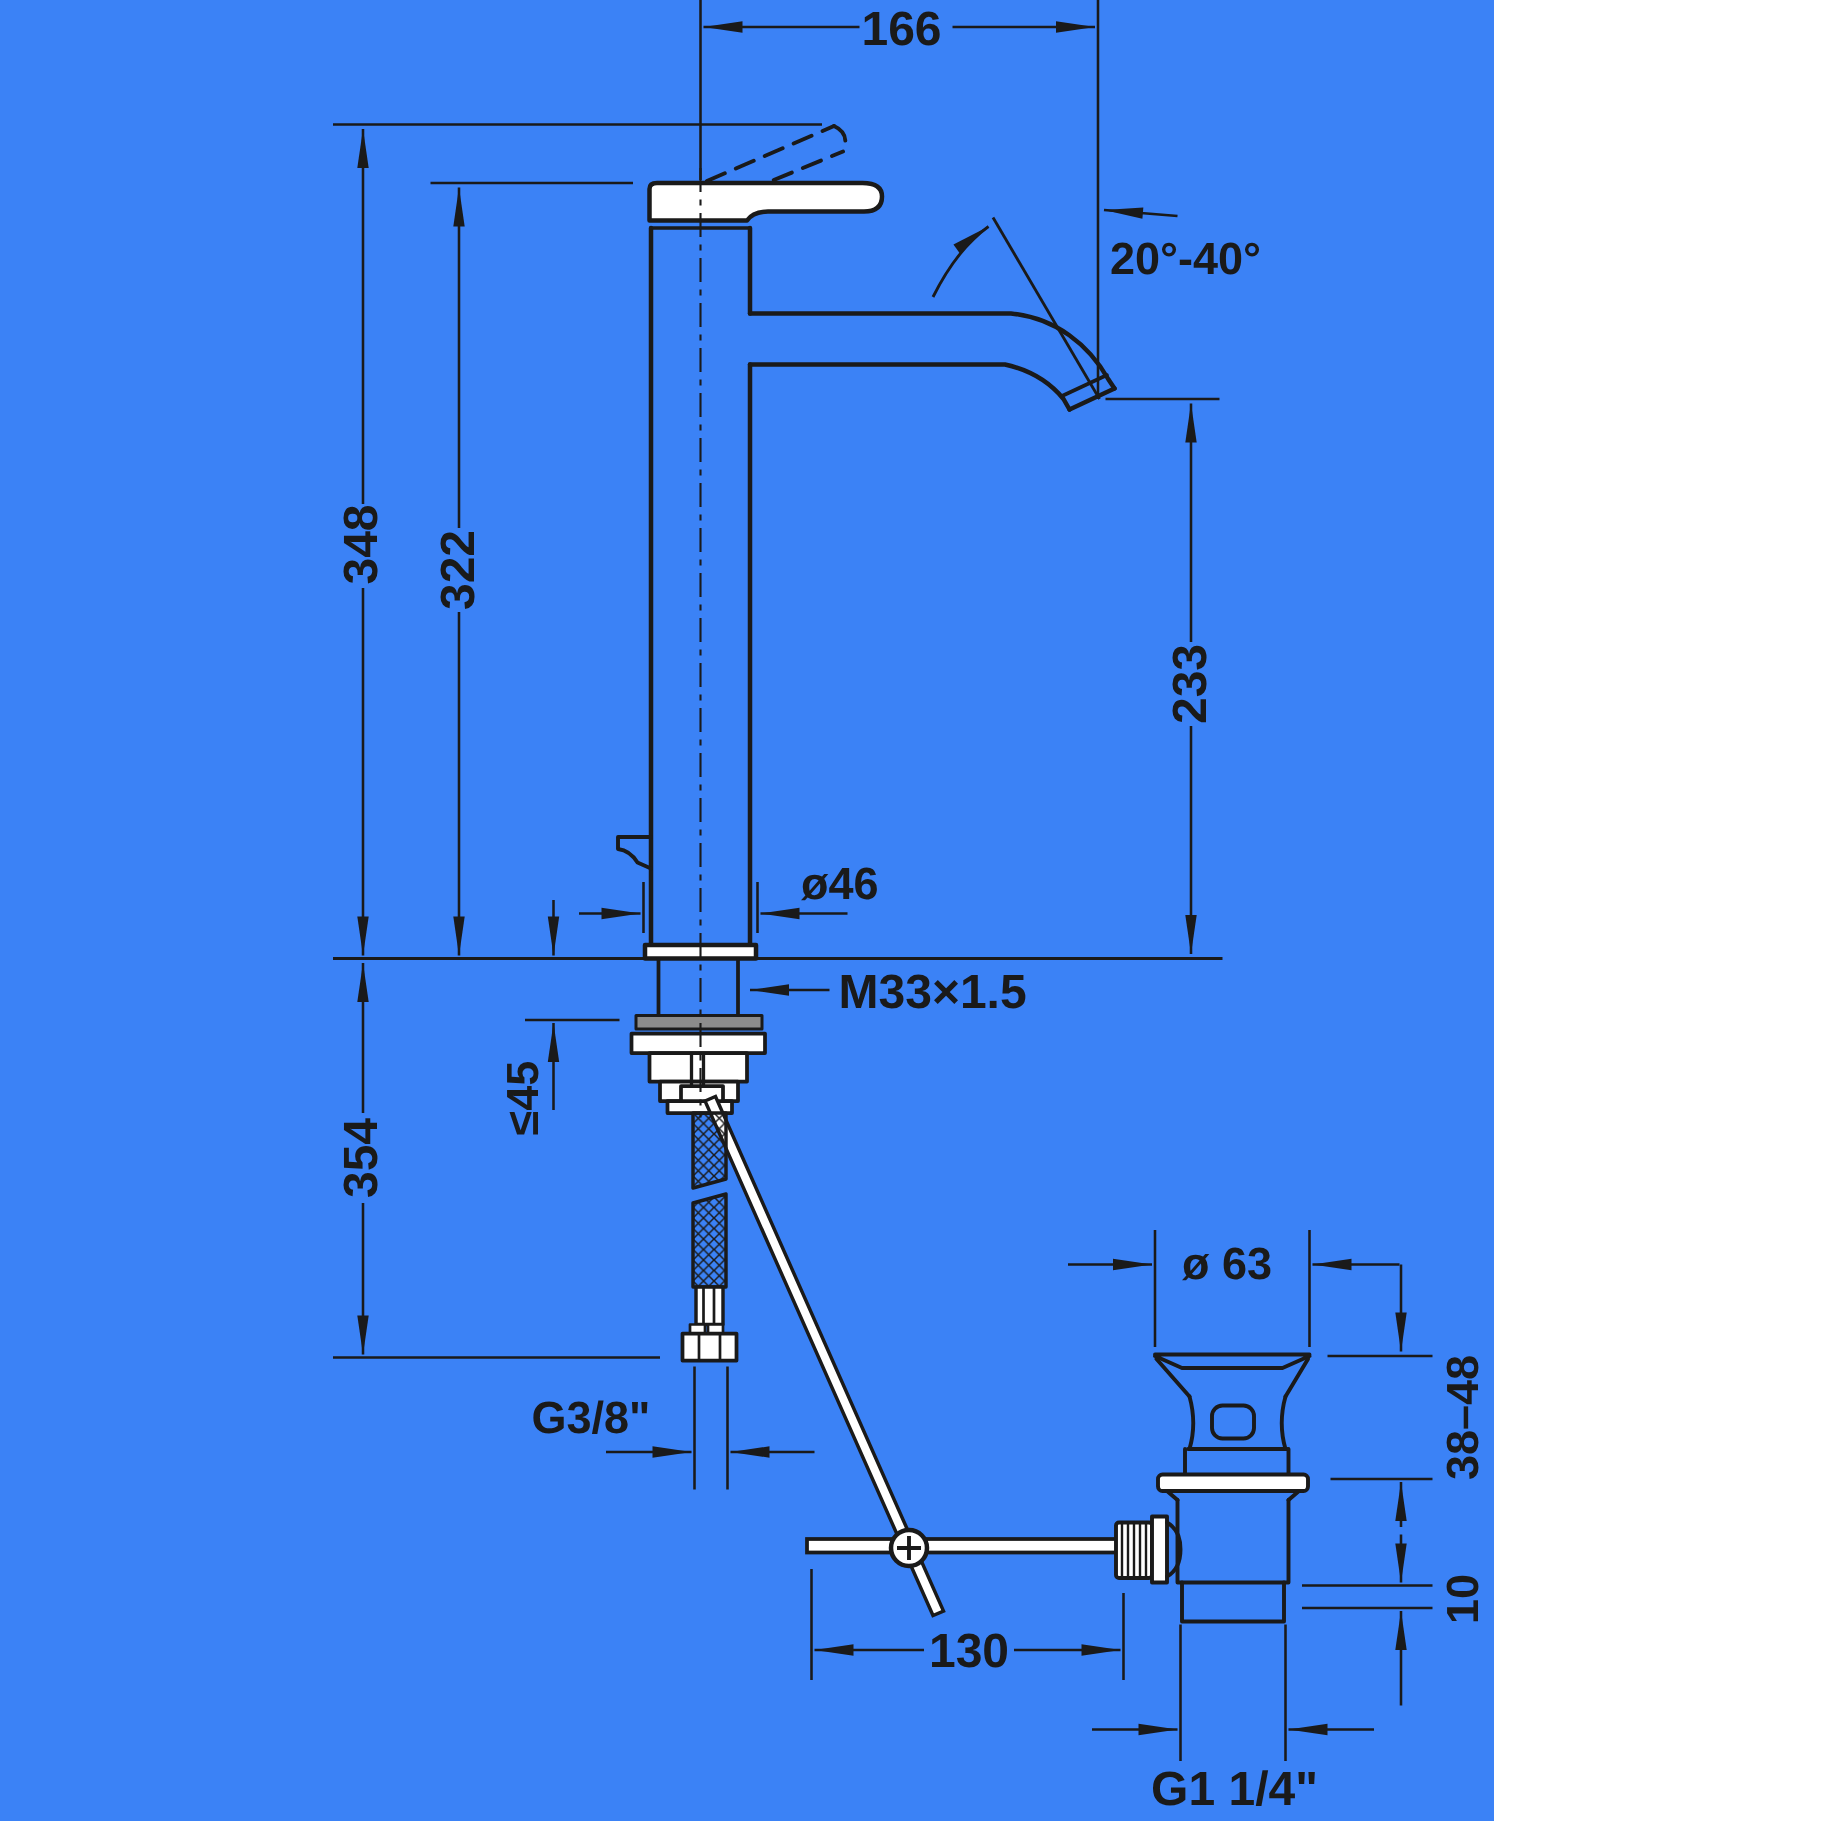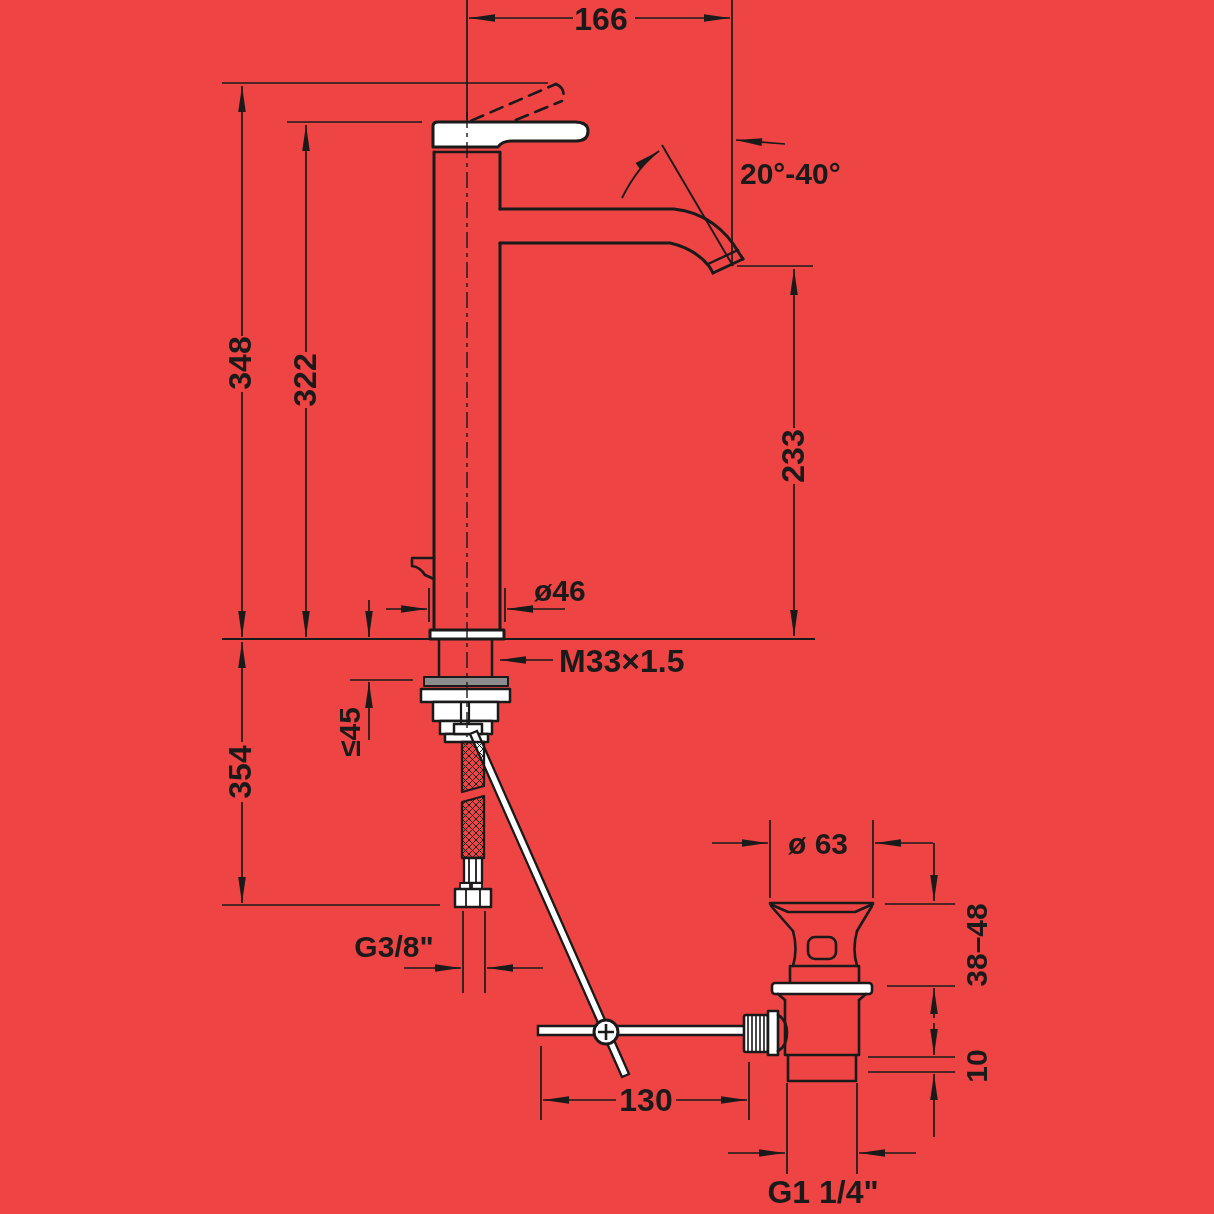--- a/index.html
+++ b/index.html
@@ -1,16 +1,16 @@
 <!DOCTYPE html>
 <html><head>
 <meta charset="utf-8">
 <style>
   html,body{margin:0;padding:0;background:#ffffff;}
-  .page{width:1214px;height:1214px;background:#ef4444;position:relative;overflow:hidden;}
+  .page{width:996px;height:1214px;background:#3b82f6;position:relative;overflow:hidden;}
   svg{display:block;}
   text{font-family:"Liberation Sans","DejaVu Sans",sans-serif;font-weight:bold;fill:#1a1a1a;}
   .t32{font-size:32px;}
   .t30{font-size:30px;}
 </style>
 </head>
 <body>
 
 <div class="page">
 <svg width="1214" height="1214" viewBox="0 0 1214 1214">

